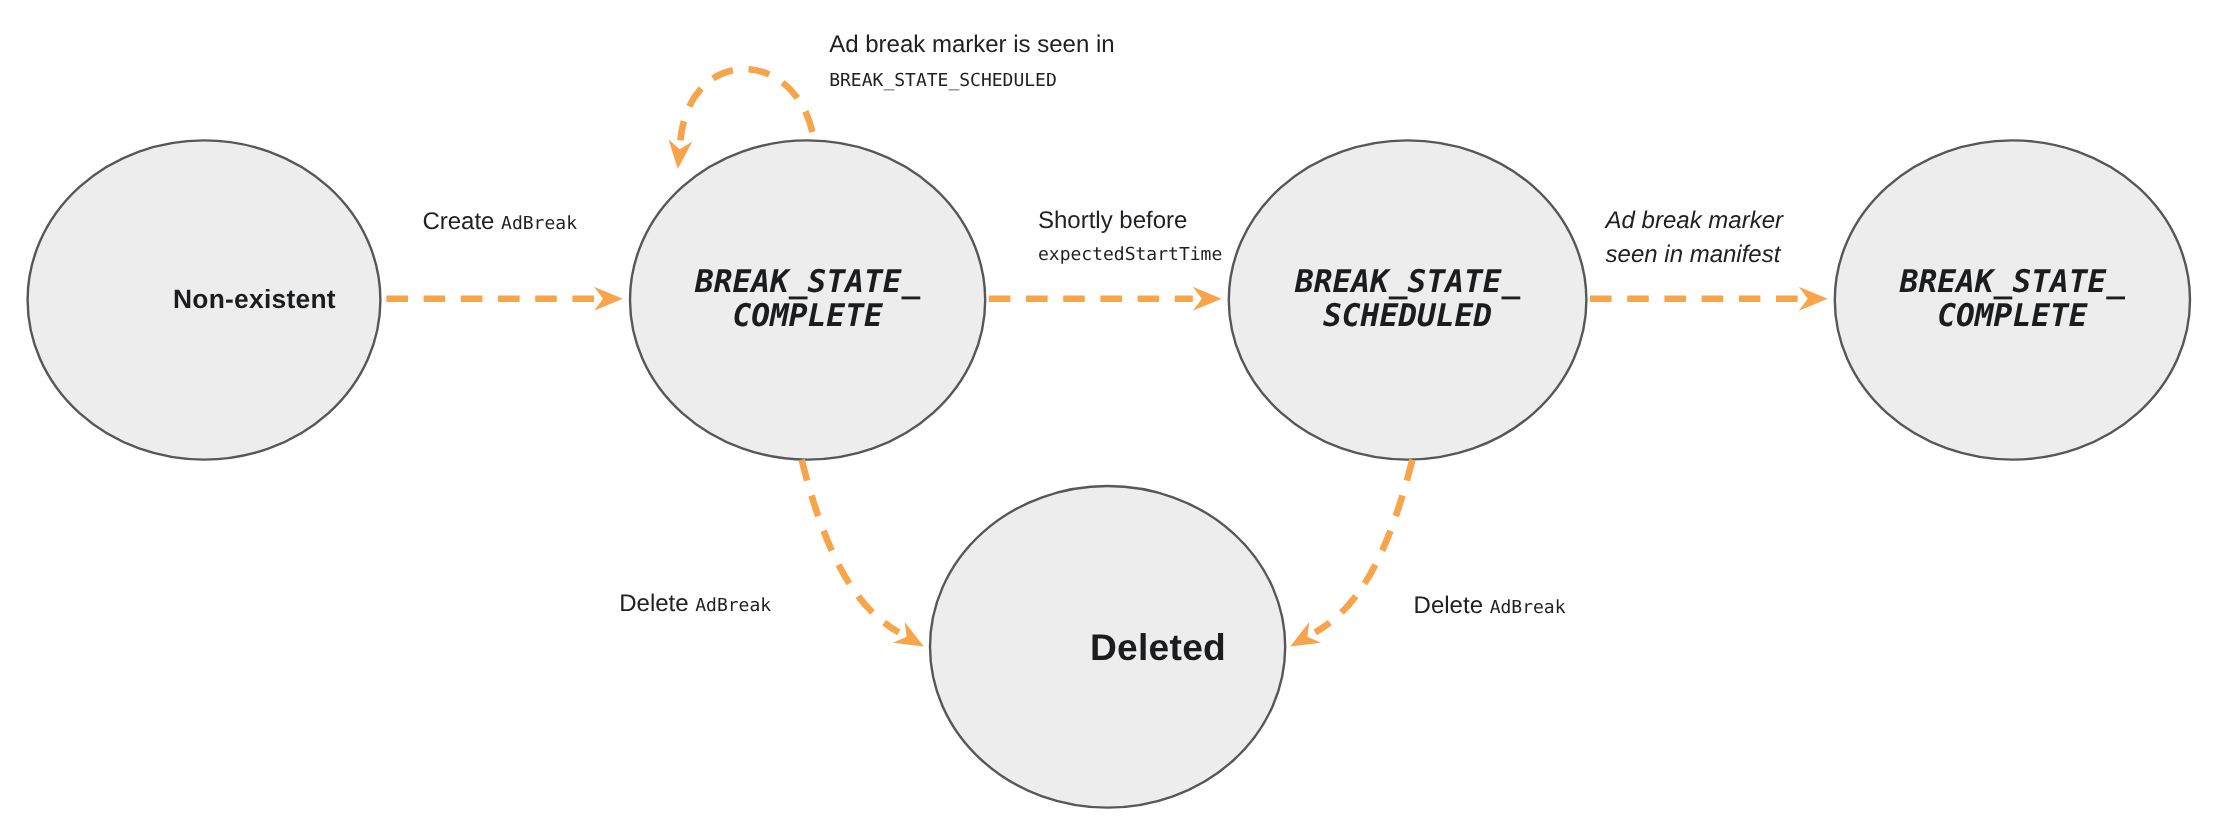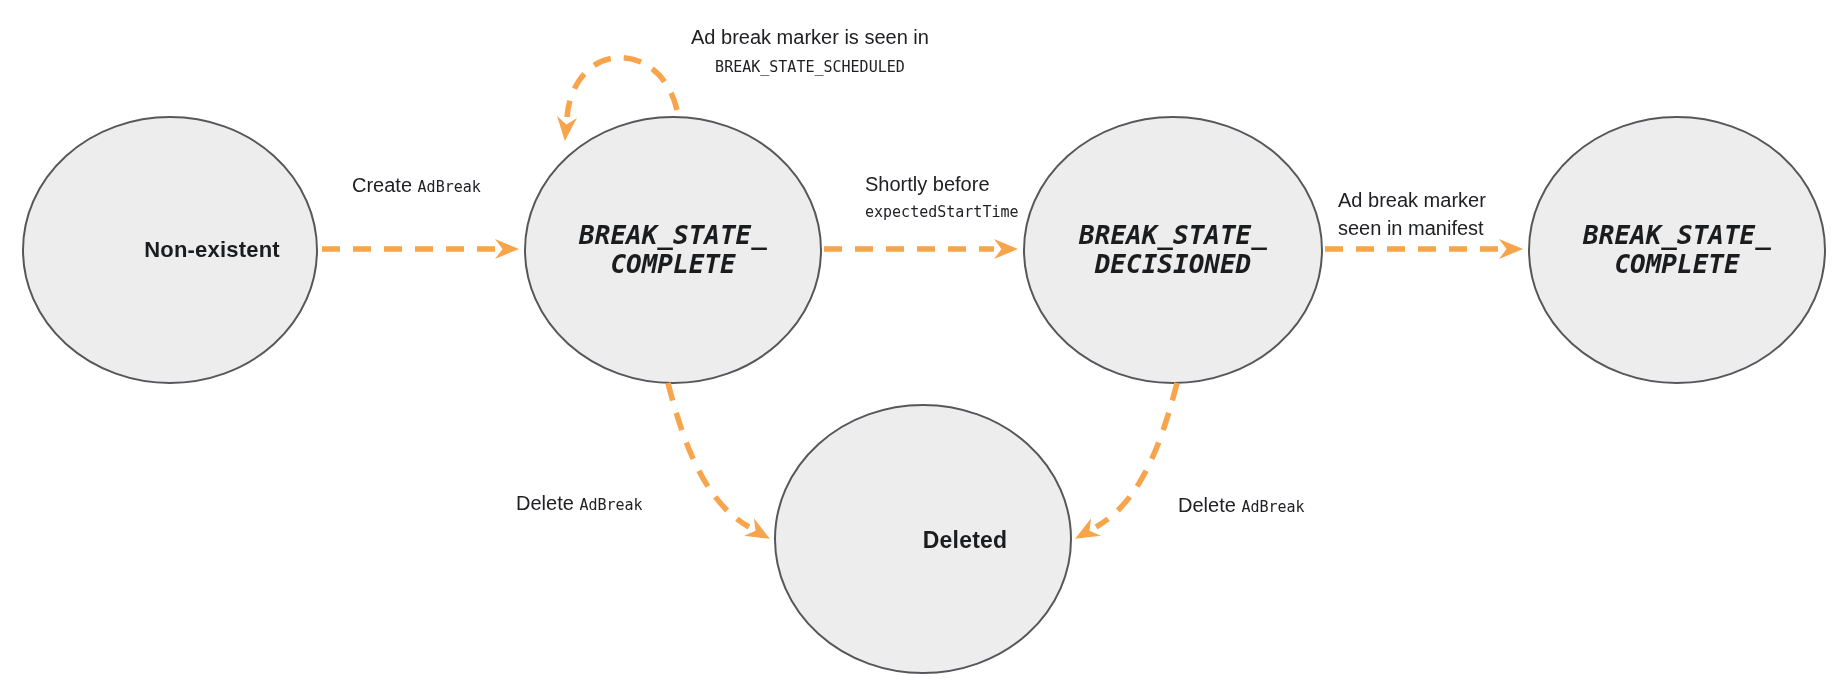--- a/index.html
+++ b/index.html
@@ -27,29 +27,29 @@
   }
   .node-label {
     position: absolute;
     transform: translate(-50%, -50%);
     text-align: center;
     font-weight: bold;
     color: #1b1c1e;
     white-space: nowrap;
   }
   .node-label.sans { font-size: 22px; letter-spacing: 0.2px; margin-left: 42px; }
-  .node-label.deleted-size { font-size: 23px; }
+  .node-label.deleted-size { font-size: 31px; }
   .node-label.mono {
     font-family: "DejaVu Sans Mono", monospace;
     font-size: 26px;
     line-height: 29px;
     letter-spacing: 0px;
     font-style: italic;
   }
-  .loop-label { line-height: 29.5px; text-align: center; }
+  .loop-label { line-height: 29.5px; }
 </style>
 </head>
 <body>
 
 <div class="canvas">
 
   <svg width="1844" height="687" viewBox="0 0 1844 687">
     <defs>
       <marker id="ah" viewBox="0 0 26 24" refX="1" refY="12" markerWidth="26" markerHeight="24" markerUnits="userSpaceOnUse" orient="auto">
         <path d="M1,2 L25,12 L1,22 L8.5,12 Z" fill="#f8a44b"></path>
@@ -74,21 +74,21 @@
 
   <div class="node-label sans" style="left:170px; top:250px;">Non-existent</div>
 
   <div class="node-label mono" style="left:673px; top:250px;">
     <div>BREAK_STATE_</div>
     <div>COMPLETE</div>
   </div>
 
   <div class="node-label mono" style="left:1173px; top:250px;">
     <div>BREAK_STATE_</div>
-    <div>DECISIONED</div>
+    <div>SCHEDULED</div>
   </div>
 
   <div class="node-label mono" style="left:1677px; top:250px;">
     <div>BREAK_STATE_</div>
     <div>COMPLETE</div>
   </div>
 
   <div class="node-label sans deleted-size" style="left:923px; top:540px;">Deleted</div>
 
   <div class="label" style="left:352px; top:171px;">
@@ -98,21 +98,21 @@
   <div class="label loop-label" style="left:691px; top:23px;">
     <div>Ad break marker is seen in</div>
     <div class="code">BREAK_STATE_SCHEDULED</div>
   </div>
 
   <div class="label" style="left:826px; top:170px;margin-left:39px;">
     <div>Shortly before</div>
     <div class="code">expectedStartTime</div>
   </div>
 
-  <div class="label" style="left:1338px; top:186px;">
+  <div class="label" style="left:1338px; top:170px;font-style:italic;">
     <div>Ad break marker</div>
     <div>seen in manifest</div>
   </div>
 
   <div class="label" style="left:516px; top:489px;">
     <span>Delete </span><span class="code">AdBreak</span>
   </div>
 
   <div class="label" style="left:1178px; top:491px;">
     <span>Delete </span><span class="code">AdBreak</span>

